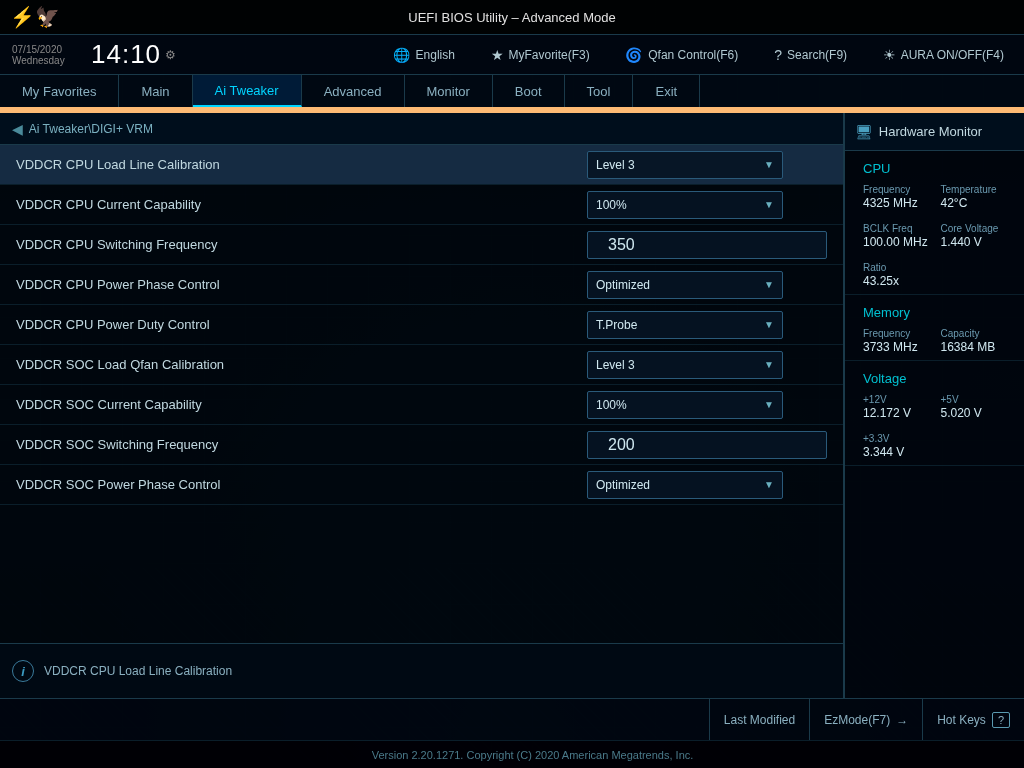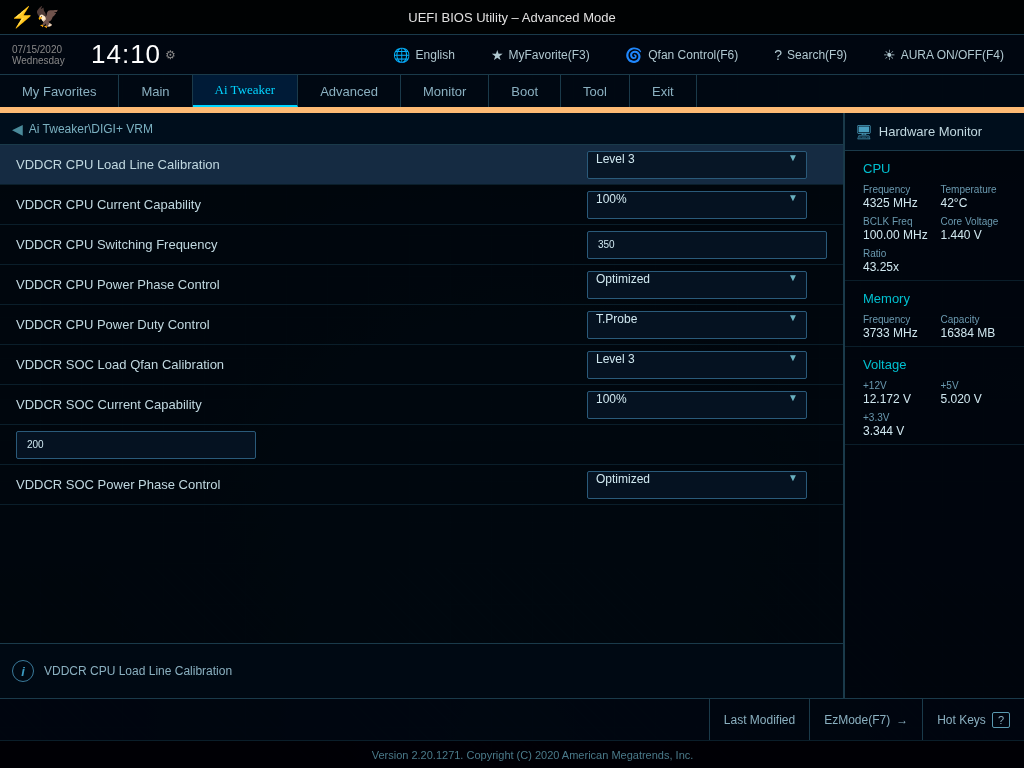--- a/index.html
+++ b/index.html
@@ -182,21 +182,20 @@
       color: #8ab0c0;
       cursor: pointer;
       border-right: 1px solid #1a3a4a;
       transition: background 0.15s;
     }
 
     .nav-tab.active {
       color: #00d4ff;
       background: rgba(0,40,80,0.6);
       border-bottom: 2px solid #00d4ff;
-      font-family: Liberation Serif, serif;
     }
 
     
     .content-area {
       flex: 1;
       display: flex;
       overflow: hidden;
     }
 
     
@@ -251,46 +250,47 @@
       color: #c0d8e0;
     }
 
     .setting-value {
       min-width: 240px;
       display: flex;
       align-items: center;
     }
 
     .dropdown {
-      width: 220px;
+      width: 196px;
       height: 28px;
       background: rgba(5,20,35,0.9);
       border: 1px solid #2a5a7a;
       border-radius: 2px;
       display: flex;
+      align-items: center;
       padding: 0 8px;
       justify-content: space-between;
       cursor: pointer;
       font-size: 12px;
       color: #d0e8f0;
     }
 
     .dropdown-arrow {
       color: #6ab0c0;
       font-size: 10px;
     }
 
     .text-input {
       width: 240px;
       height: 28px;
       background: rgba(5,20,35,0.9);
       border: 1px solid #2a5a7a;
       border-radius: 2px;
-      padding: 0 10px;
-      font-size: 10px;
+      padding: 0 20px;
+      font-size: 16px;
       color: #d0e8f0;
     }
 
     
     .info-bar {
       height: 55px;
       background: rgba(0,10,20,0.95);
       border-top: 1px solid #1a3a4a;
       display: flex;
       align-items: center;
@@ -348,21 +348,21 @@
     .hw-section-title {
       font-size: 13px;
       color: #00c0d0;
       margin-bottom: 8px;
       font-weight: 500;
     }
 
     .hw-grid {
       display: grid;
       grid-template-columns: 1fr 1fr;
-      gap: 6px 4px;
+      gap: 13px 4px;
     }
 
     .hw-item-label {
       font-size: 10px;
       color: #6a9ab0;
     }
 
     .hw-item-value {
       font-size: 12px;
       color: #d0e8f0;
@@ -540,20 +540,21 @@
           <div class="setting-row">
             <span class="setting-label">VDDCR SOC Current Capability</span>
             <div class="setting-value">
               <div class="dropdown">
                 <span>100%</span>
                 <span class="dropdown-arrow">▼</span>
               </div>
             </div>
           </div>
           <div class="setting-row">
+            <span class="setting-label">VDDCR SOC Switching Frequency</span>
             <div class="setting-value">
               <div class="text-input" style="display: flex; align-items: center;">200</div>
             </div>
           </div>
           <div class="setting-row">
             <span class="setting-label">VDDCR SOC Power Phase Control</span>
             <div class="setting-value">
               <div class="dropdown">
                 <span>Optimized</span>
                 <span class="dropdown-arrow">▼</span>

